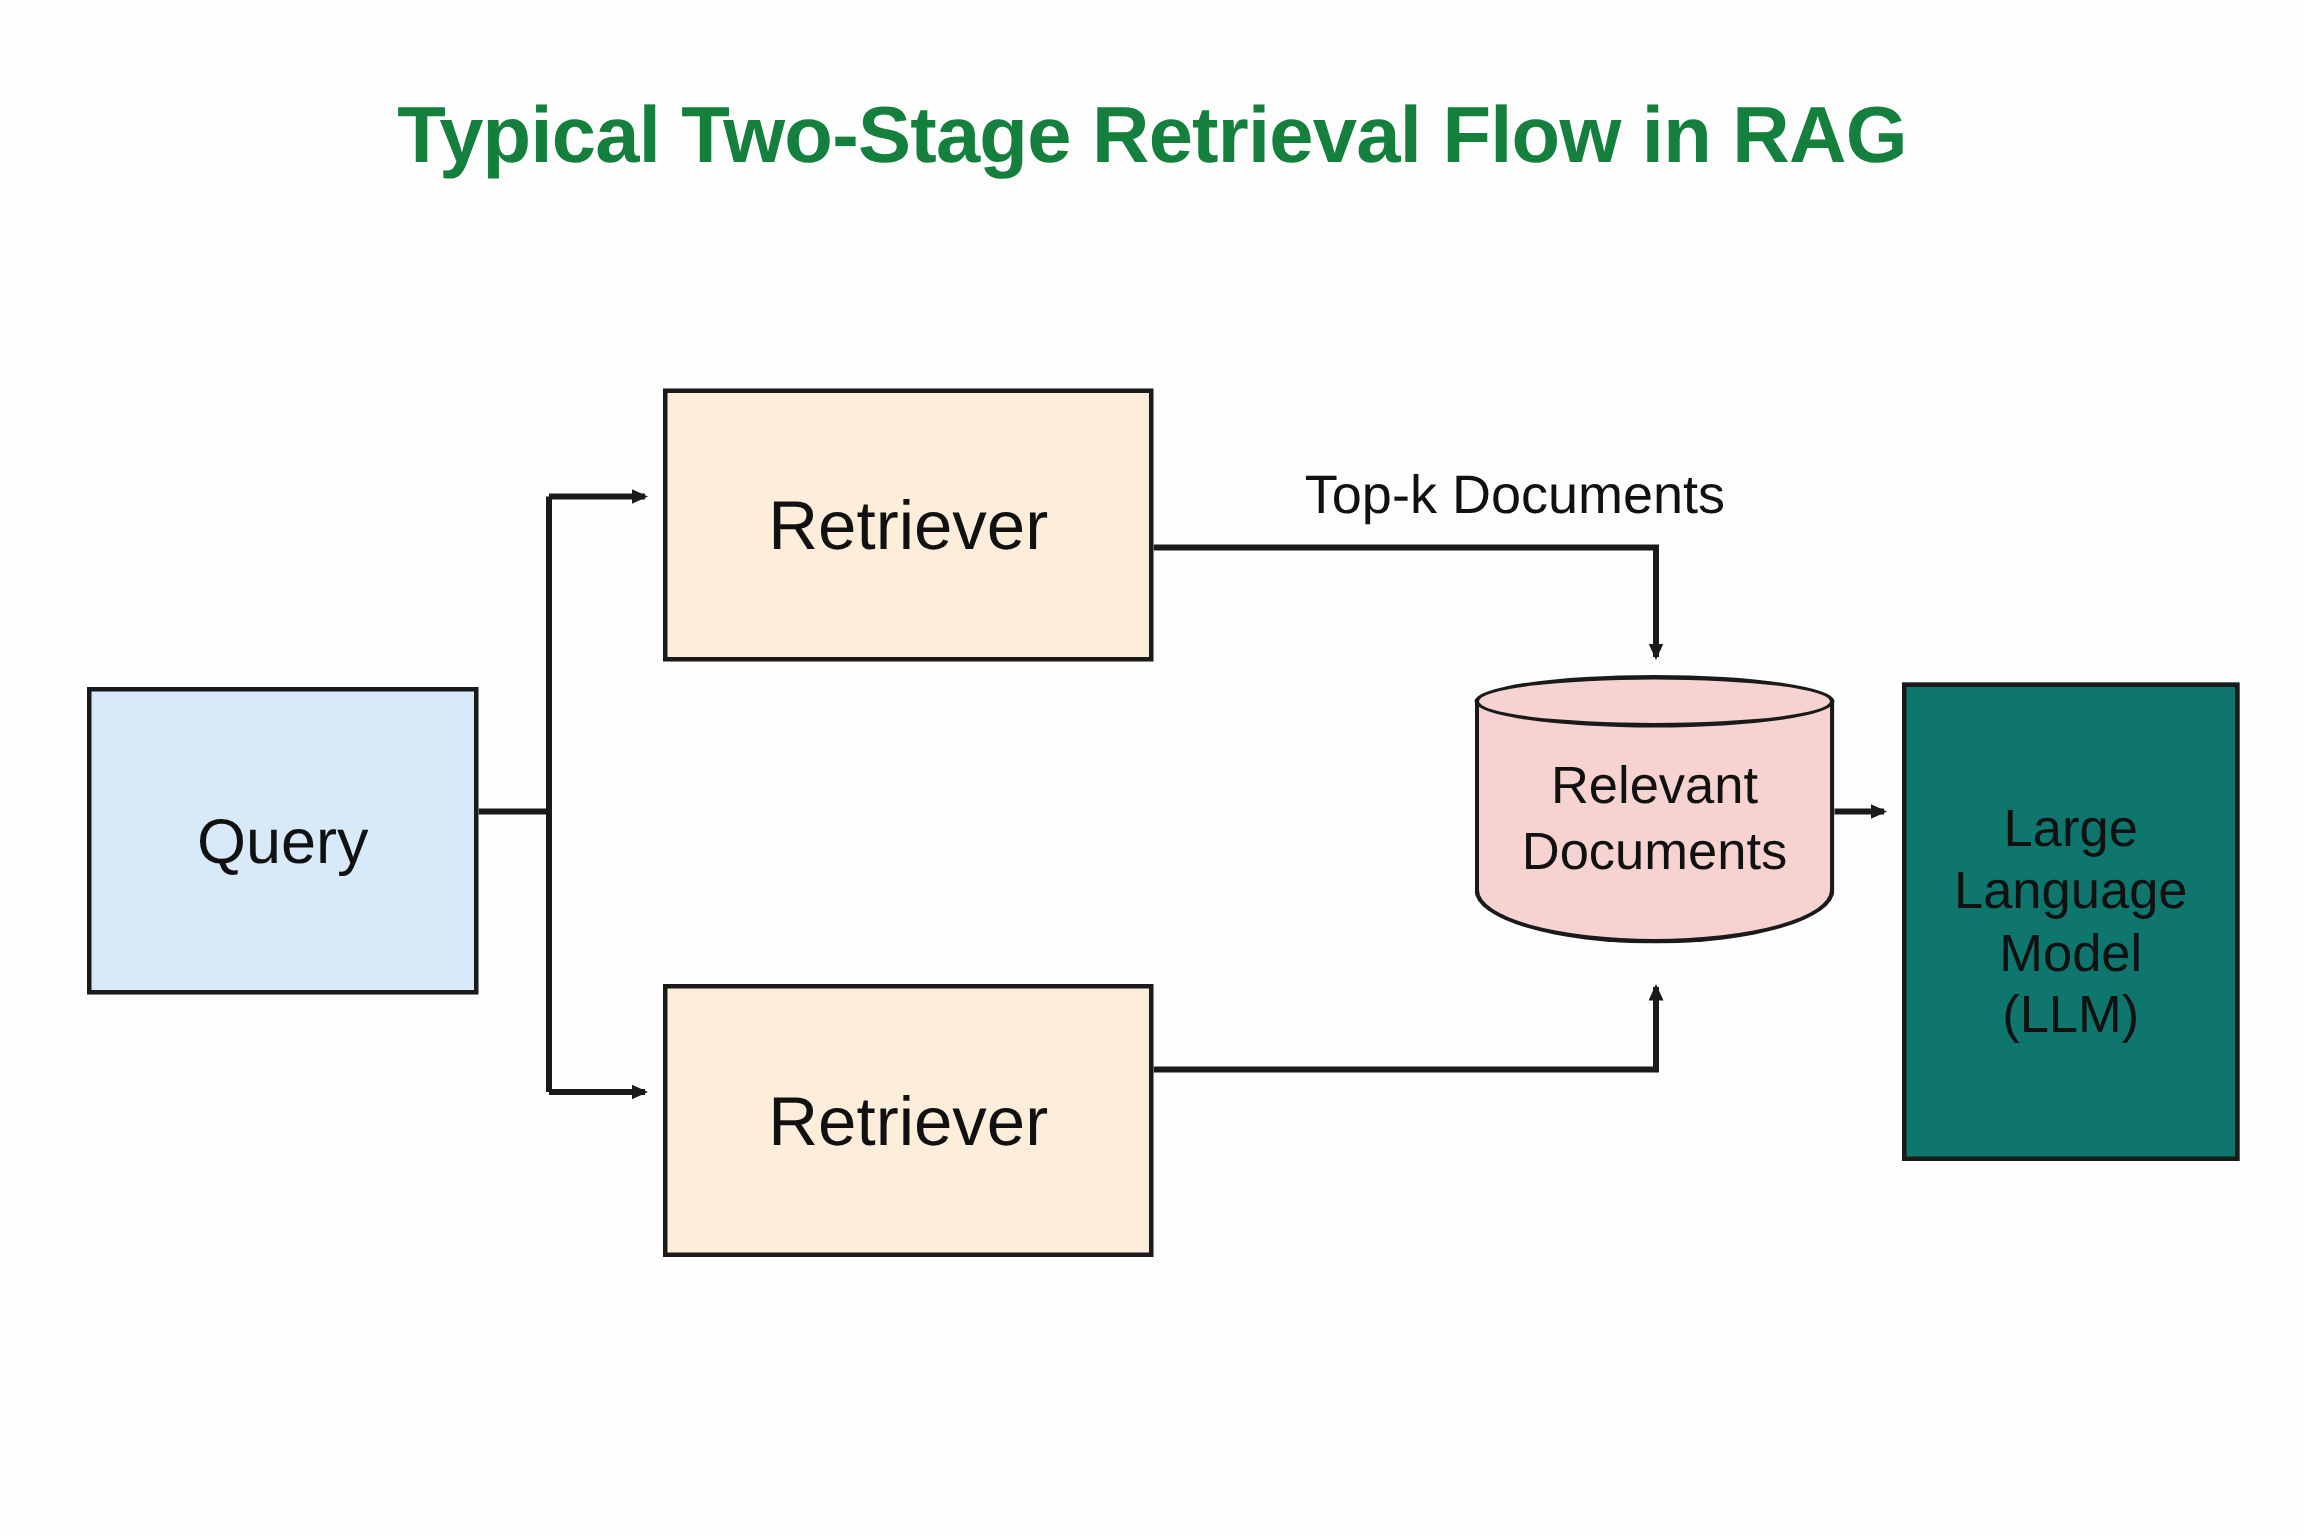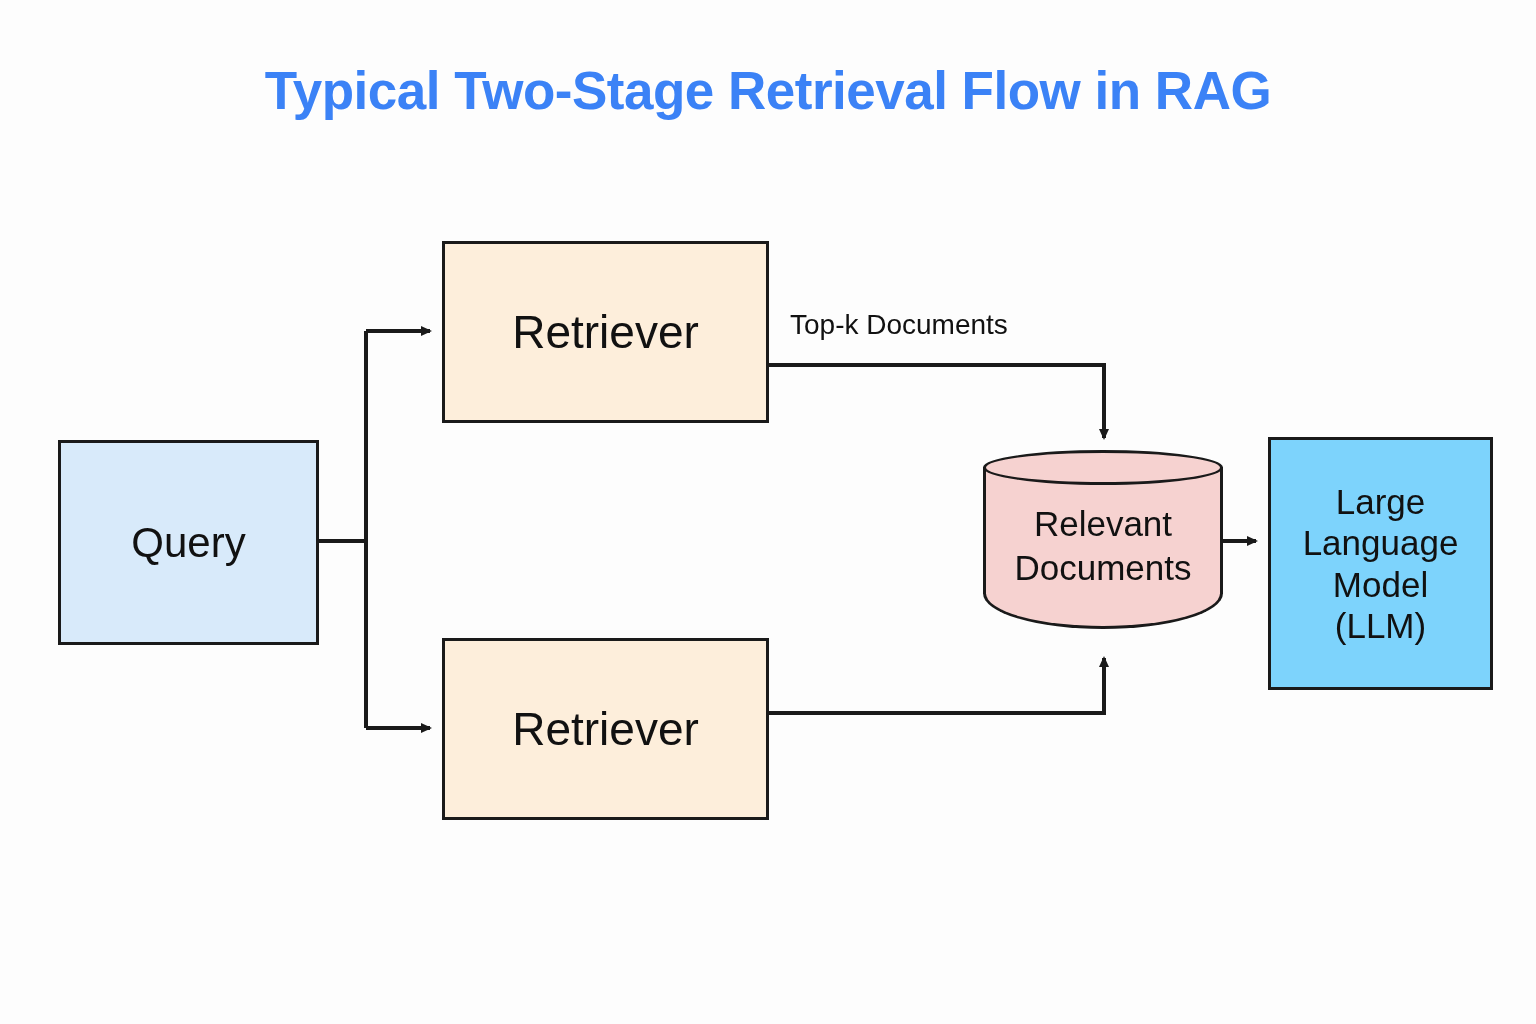--- a/index.html
+++ b/index.html
@@ -16,40 +16,41 @@
     font-family: "Liberation Sans", sans-serif;
   }
   #diagram-title {
     position: absolute;
     left: 0;
     top: 60px;
     width: 1536px;
     text-align: center;
     font-size: 53px;
     font-weight: bold;
-    color: #3b82f6;
+    color: #15803d;
     letter-spacing: -0.5px;
   }
   svg#wires {
     position: absolute;
     left: 0;
     top: 0;
     width: 1536px;
     height: 1024px;
   }
   .node {
     position: absolute;
     box-sizing: border-box;
     border: 3px solid #1a1a1a;
     display: flex;
     align-items: center;
     justify-content: center;
     text-align: center;
     color: #111111;
     line-height: 1.18;
+    margin-top: 18px;
   }
   #node-query {
     left: 58px;
     top: 440px;
     width: 261px;
     height: 205px;
     background: #d8eafa;
     font-size: 42px;
   }
   #node-retriever-top {
@@ -65,22 +66,22 @@
     top: 638px;
     width: 327px;
     height: 182px;
     background: #fdeedb;
     font-size: 46px;
   }
   #node-llm {
     left: 1268px;
     top: 437px;
     width: 225px;
-    height: 253px;
-    background: #7dd3fc;
+    height: 319px;
+    background: #0f766e;
     font-size: 35px;
     padding: 0 6px;
   }
   
   #node-relevant-docs {
     position: absolute;
     left: 983px;
     top: 450px;
     width: 240px;
     height: 196px;
@@ -115,23 +116,23 @@
     top: 52px;
     width: 240px;
     text-align: center;
     font-size: 35px;
     line-height: 1.26;
     color: #111111;
   }
   .edge-label {
     position: absolute;
     color: #111111;
-    font-size: 28px;
+    font-size: 36px;
     line-height: 1.35;
-    text-align: left;
+    text-align: right;
     white-space: pre-line;
   }
   #label-topk {
     left: 790px;
     top: 306px;
     width: 360px;
   }
   #label-second {
     left: 780px;
     top: 739px;

